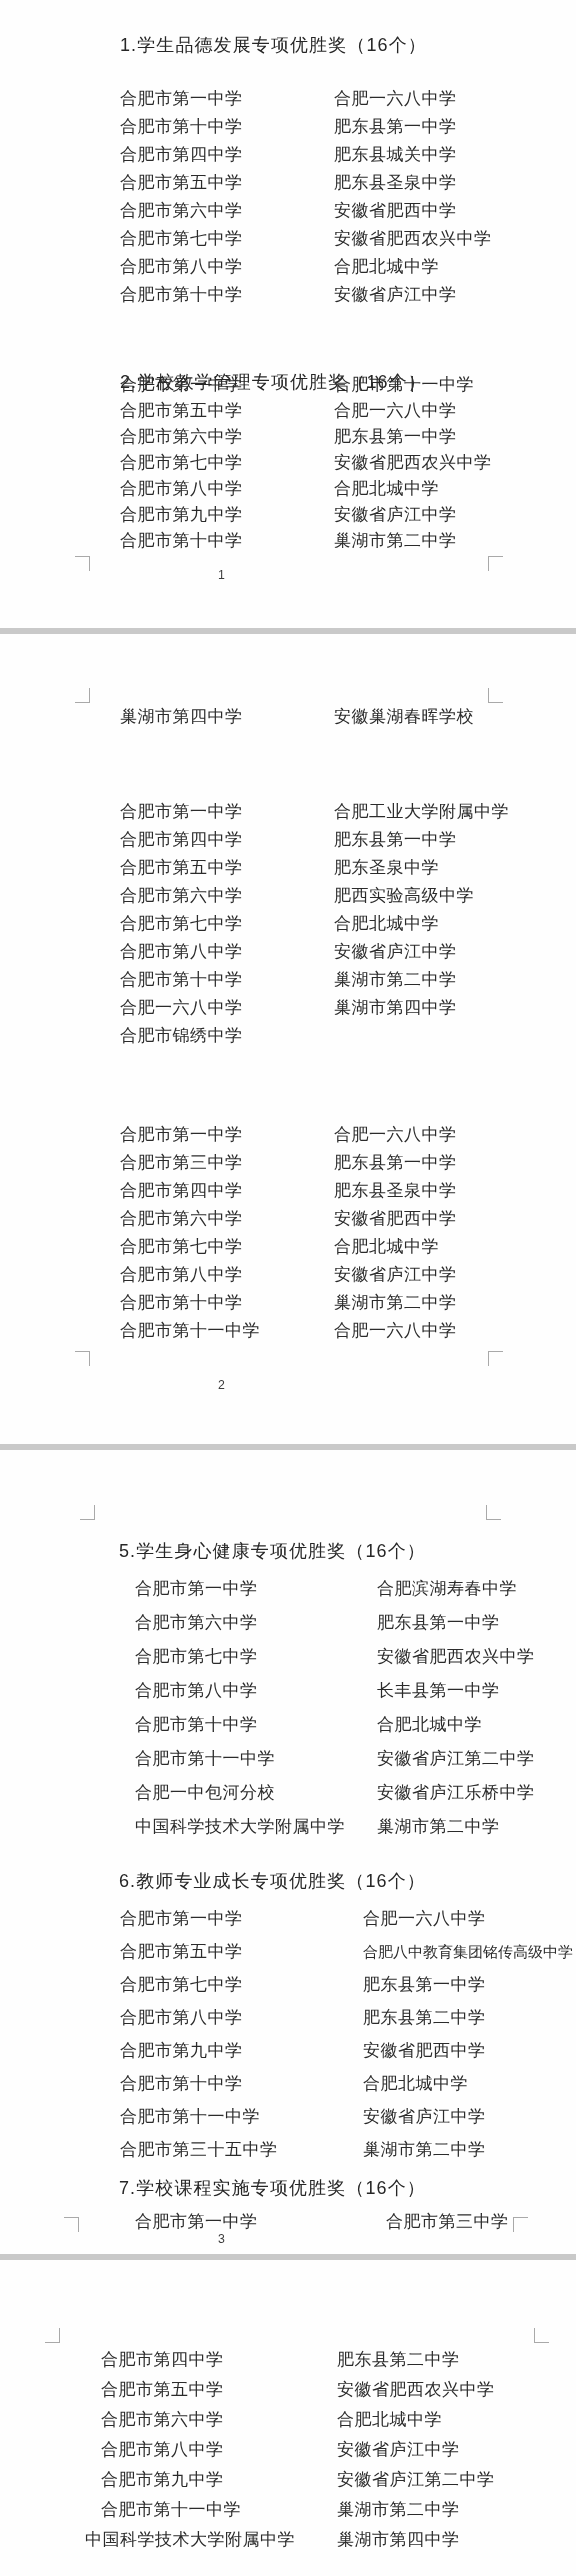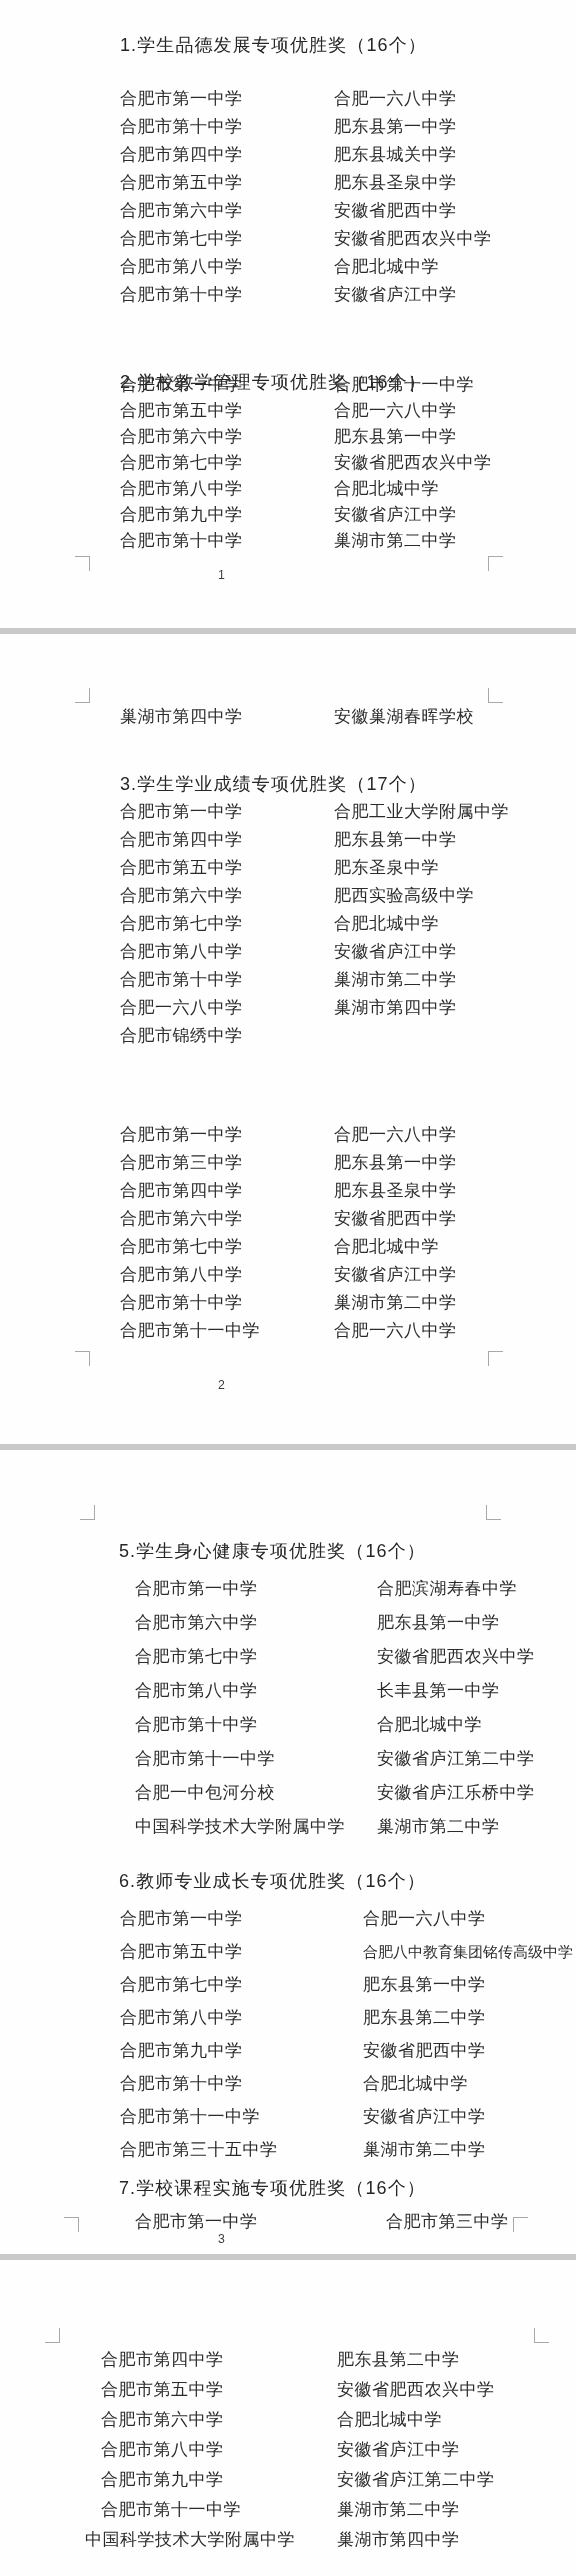--- a/index.html
+++ b/index.html
@@ -142,21 +142,20 @@
 
   <section class="page p2">
     <div class="mark mk-tl" style="top:54px;left:75px;"></div>
     <div class="mark mk-tr" style="top:54px;left:488px;"></div>
     <div class="rows g3">
   <div class="row">
     <span class="cl">巢湖市第四中学</span>
     <span class="cr">安徽巢湖春晖学校</span>
   </div>
 </div>
-    <h2 class="sec-title t3">3.学生学业成绩专项优胜奖（17个）</h2>
     <div class="rows g4">
   <div class="row">
     <span class="cl">合肥市第一中学</span>
     <span class="cr">合肥工业大学附属中学</span>
   </div>
 
   <div class="row">
     <span class="cl">合肥市第四中学</span>
     <span class="cr">肥东县第一中学</span>
   </div>

